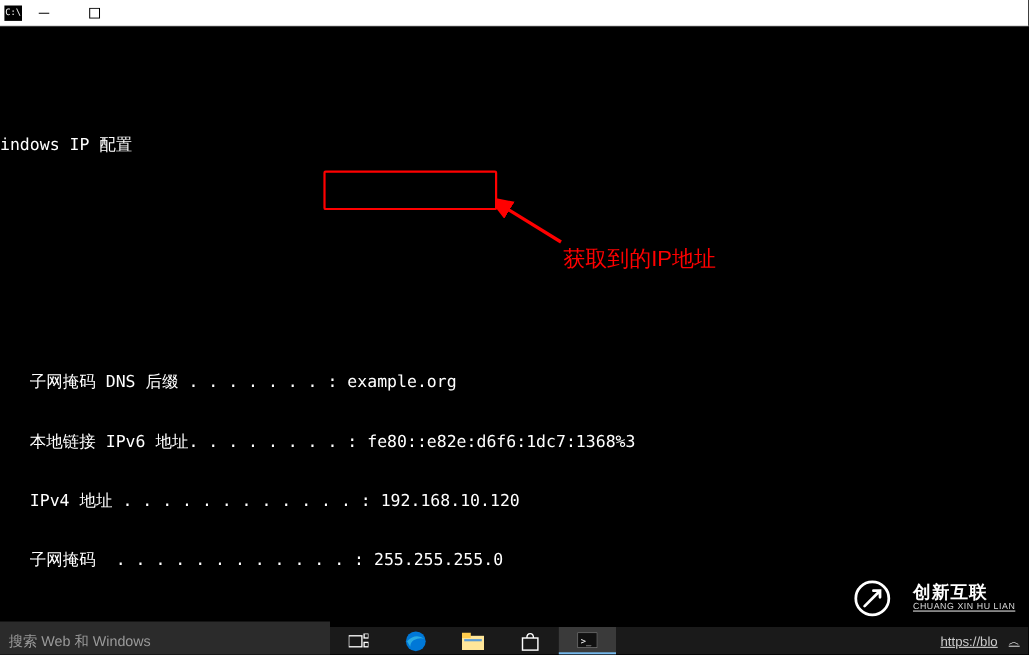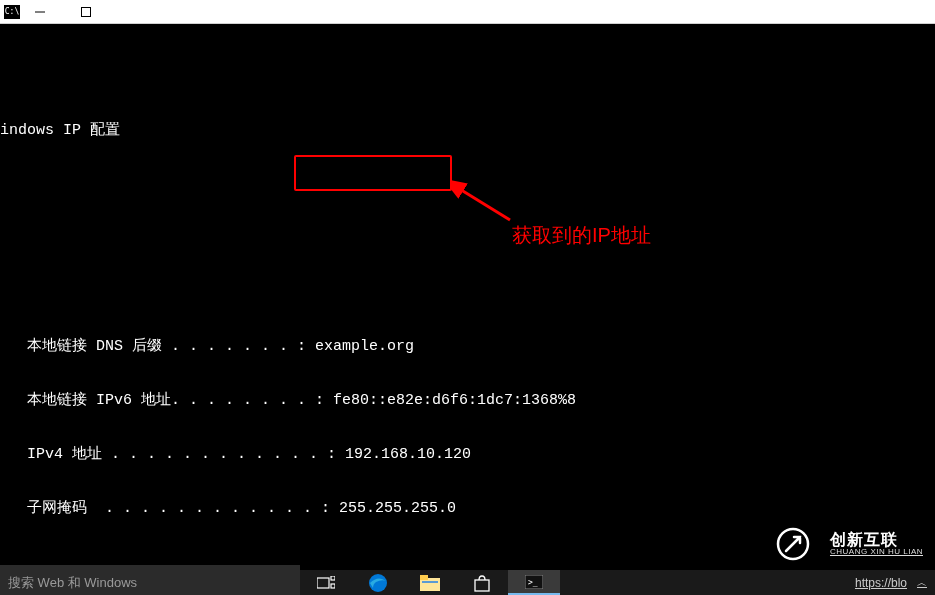--- a/index.html
+++ b/index.html
@@ -61,21 +61,21 @@
     bottom: 25px;
     background: #000;
     color: #fff;
     font-family: "NSimSun", "SimSun", "Consolas", monospace;
     font-size: 15px;
     line-height: 18px;
     padding: 8px 0 0 0;
     white-space: pre;
     overflow: hidden;
   }
-  .term-line { height: 18px; font-family: Liberation Mono, monospace; }
+  .term-line { height: 18px; }
   .highlight-box {
     position: absolute;
     border: 2px solid #ff0000;
     border-radius: 2px;
     background: transparent;
     pointer-events: none;
   }
   .arrow-svg {
     position: absolute;
     pointer-events: none;
@@ -181,22 +181,22 @@
     </div>
   </div>
 </div>
 
 <div class="terminal">
   <div class="term-line"></div>
   <div class="term-line">indows IP 配置</div>
   <div class="term-line"></div>
   <div class="term-line"></div>
   <div class="term-line"></div>
-  <div class="term-line">   本地链接 DNS 后缀 . . . . . . . : example.org</div>
-  <div class="term-line">   本地链接 IPv6 地址. . . . . . . . : fe80::e82e:d6f6:1dc7:1368%8</div>
+  <div class="term-line">   子网掩码 DNS 后缀 . . . . . . . : example.org</div>
+  <div class="term-line">   本地链接 IPv6 地址. . . . . . . . : fe80::e82e:d6f6:1dc7:1368%3</div>
   <div class="term-line">   IPv4 地址 . . . . . . . . . . . . : 192.168.10.120</div>
   <div class="term-line">   子网掩码  . . . . . . . . . . . . : 255.255.255.0</div>
   
   
   
   
   
   
   
   

